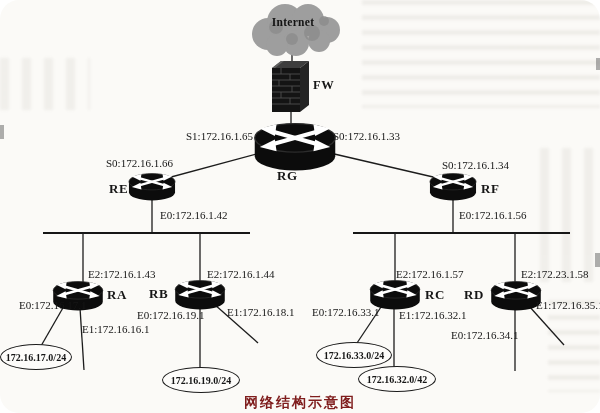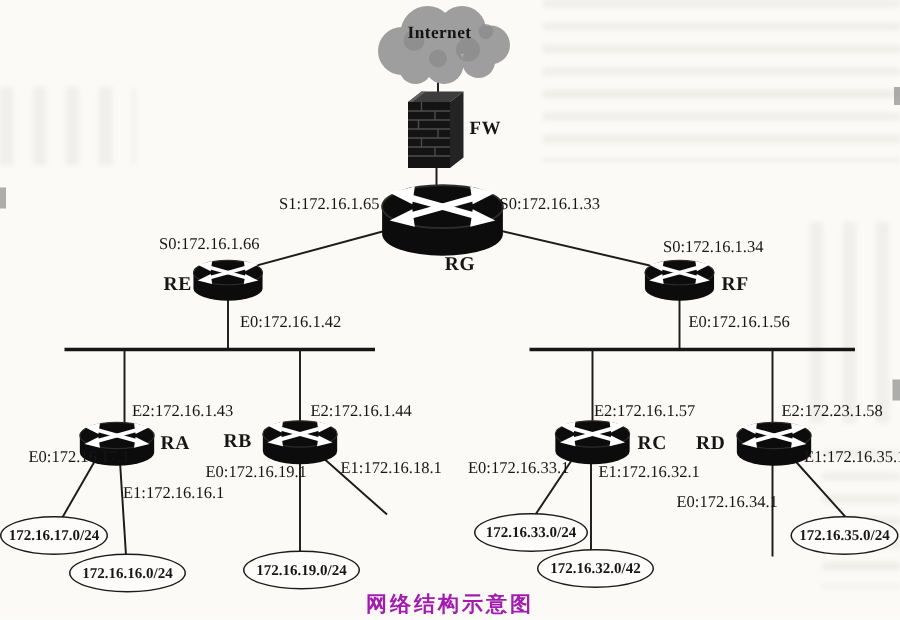--- a/index.html
+++ b/index.html
@@ -1,20 +1,21 @@
 <!DOCTYPE html>
 <html><head>
 <meta charset="utf-8">
 <style>
   html,body{margin:0;padding:0;}
   .page{
     position:relative; width:600px; height:413px; overflow:hidden;
     background:#fbfaf7;
     font-family:"Liberation Serif", serif;
     color:#161616;
+    border-radius:19px;
   }
   .smudge{position:absolute; pointer-events:none; filter:blur(1.6px); opacity:.5;}
   .smudge.v{background:repeating-linear-gradient(180deg, rgba(141,135,124,.22) 0 5px, transparent 5px 15px);}
   .smudge.h{background:repeating-linear-gradient(90deg, rgba(141,135,124,.20) 0 9px, transparent 9px 22px);}
   .edge-mark{position:absolute; background:#6d6d6d; opacity:.55;}
   svg.wires{position:absolute; left:0; top:0;}
   line.wire{stroke:#1c1c1c; stroke-width:1.3;}
   line.bus{stroke:#161616; stroke-width:2.2;}
   .router{position:absolute;}
   .router svg{width:100%; height:100%; display:block;}
@@ -31,21 +32,21 @@
     position:absolute; border:1.5px solid #1b1b1b; border-radius:50%;
     background:#fdfcfa; display:flex; align-items:center; justify-content:center;
     font-weight:bold; font-size:10px; white-space:nowrap;
   }
   .inet-label{
     position:absolute; font-weight:bold; font-size:11.5px; text-align:center;
     color:#141414; letter-spacing:.3px;
   }
   .title{
     position:absolute; left:0; right:0; top:394px; text-align:center;
-    font-weight:bold; font-size:14px; letter-spacing:2px; color:#a21caf;
+    font-weight:bold; font-size:14px; letter-spacing:2px; color:#7f1d1d;
   }
 </style>
 </head>
 <body>
 
 <div class="page">
 
   <div class="smudge v" style="left:362px;top:0;width:238px;height:108px"></div>
   <div class="smudge h" style="left:540px;top:148px;width:60px;height:134px"></div>
   <div class="smudge v" style="left:548px;top:300px;width:52px;height:92px"></div>
@@ -131,21 +132,21 @@
     </g>
     <polygon points="4,10 13,3 16,3 7,10" fill="#6a6a6a" opacity=".8"></polygon>
   </svg>
   <span class="nlabel" style="left:313px;top:78px;font-size:12.5px">FW</span>
 
   <div class="router" style="left:253px;top:121px;width:84px;height:52px">
     <svg viewBox="0 0 100 62">
         <use href="#router-sym"></use>
       </svg>
   </div>
-  <span class="nlabel" style="left:277px;top:168px;width:40px;text-align:right">RG</span>
+  <span class="nlabel" style="left:277px;top:168px;width:40px;text-align:left">RG</span>
 
   <div class="router" style="left:128px;top:172px;width:48px;height:30px">
     <svg viewBox="0 0 100 62">
         <use href="#router-sym"></use>
       </svg>
   </div>
   <span class="nlabel" style="left:109px;top:181px">RE</span>
 
   <div class="router" style="left:429px;top:172px;width:48px;height:30px">
     <svg viewBox="0 0 100 62">
@@ -197,31 +198,25 @@
   <span class="iface" style="left:137px;top:309px">E0:172.16.19.1</span>
   <span class="iface" style="left:227px;top:306px">E1:172.16.18.1</span>
   <span class="iface" style="left:312px;top:306px">E0:172.16.33.1</span>
   <span class="iface" style="left:399px;top:309px">E1:172.16.32.1</span>
   <span class="iface" style="left:451px;top:329px">E0:172.16.34.1</span>
   <span class="iface" style="left:536px;top:299px">E1:172.16.35.1</span>
 
   <div class="net" style="left:0px;top:344px;width:70px;height:24px">
       <span>172.16.17.0/24</span>
     </div>
-  <div class="net" style="left:46px;top:369px;width:76px;height:24px">
-      <span>172.16.16.0/24</span>
-    </div>
   <div class="net" style="left:162px;top:367px;width:76px;height:24px">
       <span>172.16.19.0/24</span>
     </div>
   <div class="net" style="left:316px;top:342px;width:74px;height:24px">
       <span>172.16.33.0/24</span>
     </div>
   <div class="net" style="left:358px;top:366px;width:76px;height:24px">
       <span>172.16.32.0/42</span>
     </div>
-  <div class="net" style="left:527px;top:344px;width:70px;height:24px">
-      <span>172.16.35.0/24</span>
-    </div>
 
   <div class="title">网络结构示意图</div>
 
 </div>
 
 </body></html>

